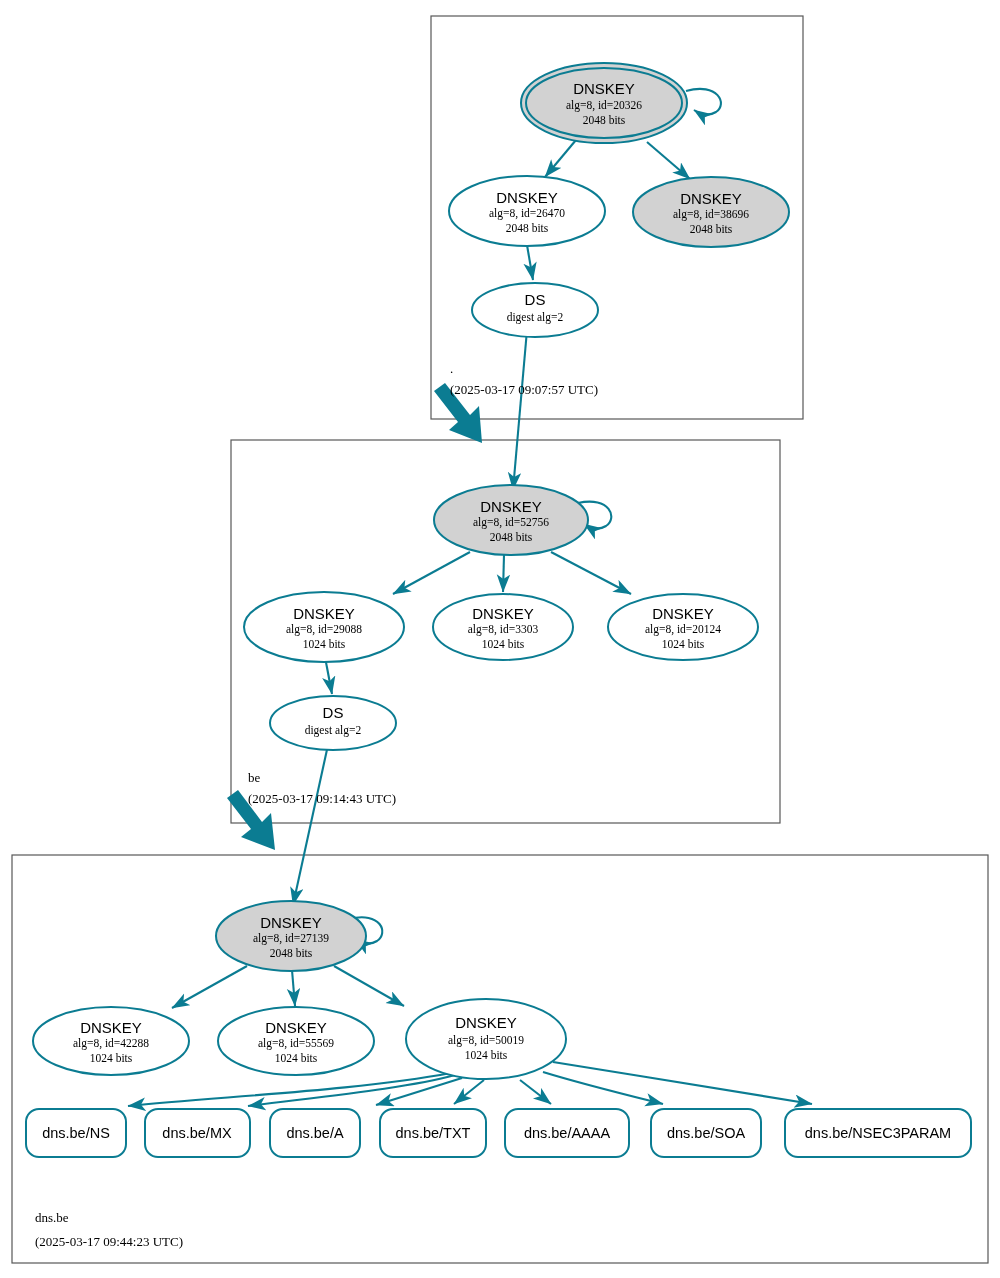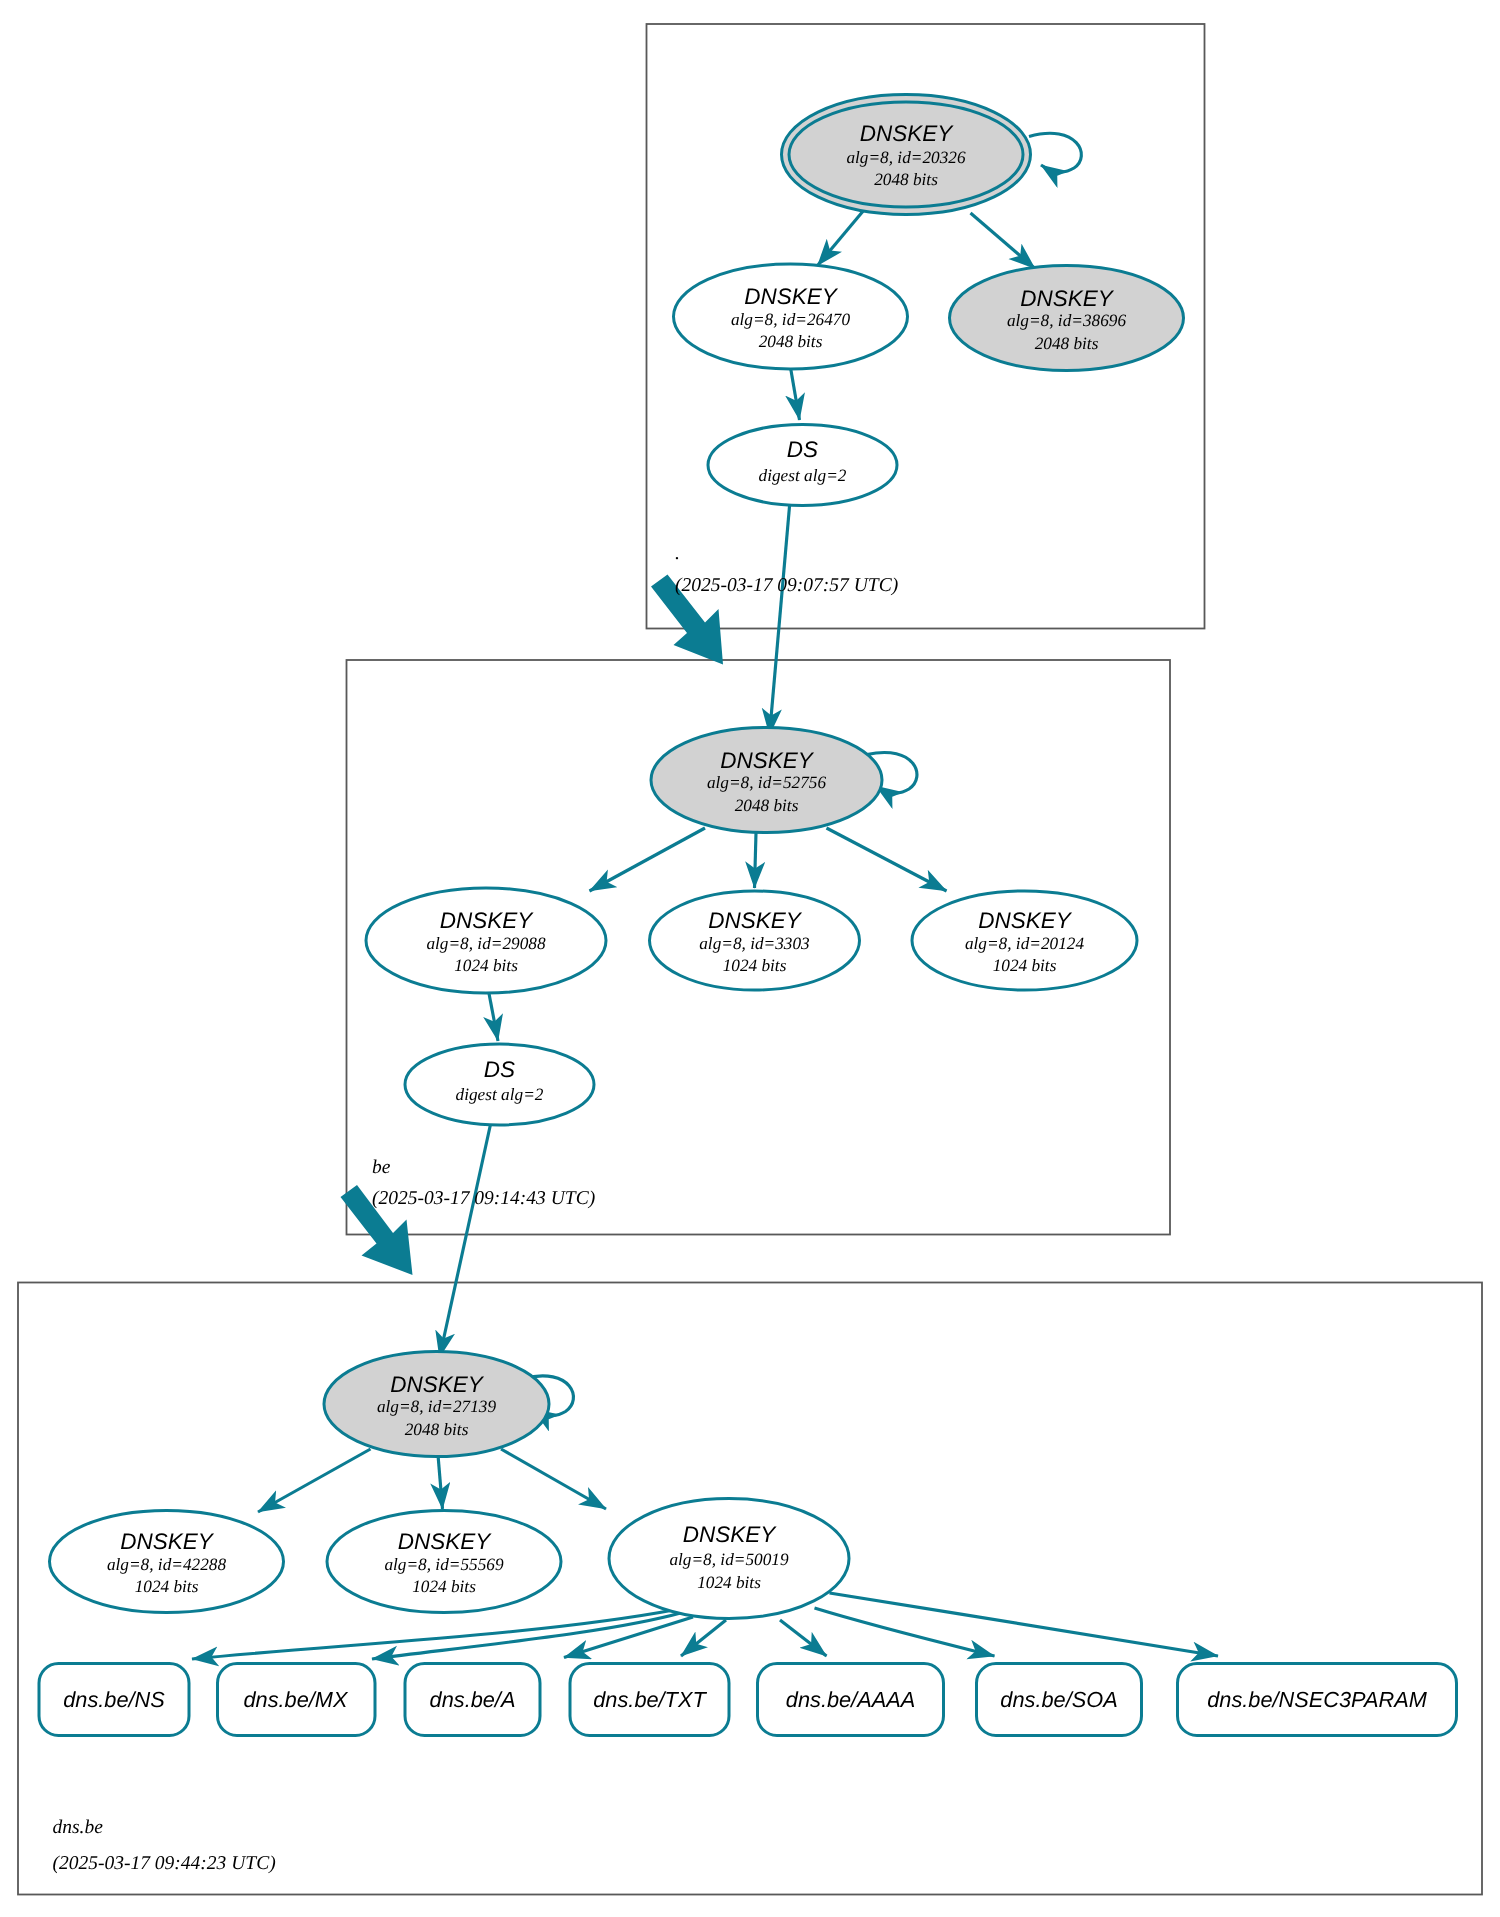--- a/index.html
+++ b/index.html
@@ -1,18 +1,18 @@
 <!DOCTYPE html>
 <html><head>
 <meta charset="utf-8">
 <style>
   html,body{margin:0;padding:0;background:#ffffff;}
   body{width:1000px;height:1278px;position:relative;
        font-family:"Liberation Sans",sans-serif;overflow:hidden;}
-  #stage{position:absolute;inset:0;width:928px;height:1278px;font-style:italic;}
+  #stage{position:absolute;inset:0;width:928px;height:1278px;}
   svg{position:absolute;top:0;left:0;width:1000px;height:1278px;display:block;}
   .zonebox{fill:#ffffff;stroke:#585858;stroke-width:1.2;}
   .node-ell{fill:#ffffff;stroke:#0b7c92;stroke-width:2;}
   .node-ell.ksk{fill:#d2d2d2;}
   .rrbox{fill:#ffffff;stroke:#0b7c92;stroke-width:2;}
   .edge{fill:none;stroke:#0b7c92;stroke-width:2.1;}
   .edge-thick{fill:#0b7c92;stroke:none;}
   .t-title{font-family:"Liberation Sans",sans-serif;font-size:15px;fill:#000;}
   .t-sub{font-family:"Liberation Serif",serif;font-size:11.5px;fill:#000;}
   .t-rr{font-family:"Liberation Sans",sans-serif;font-size:14.5px;fill:#000;}

